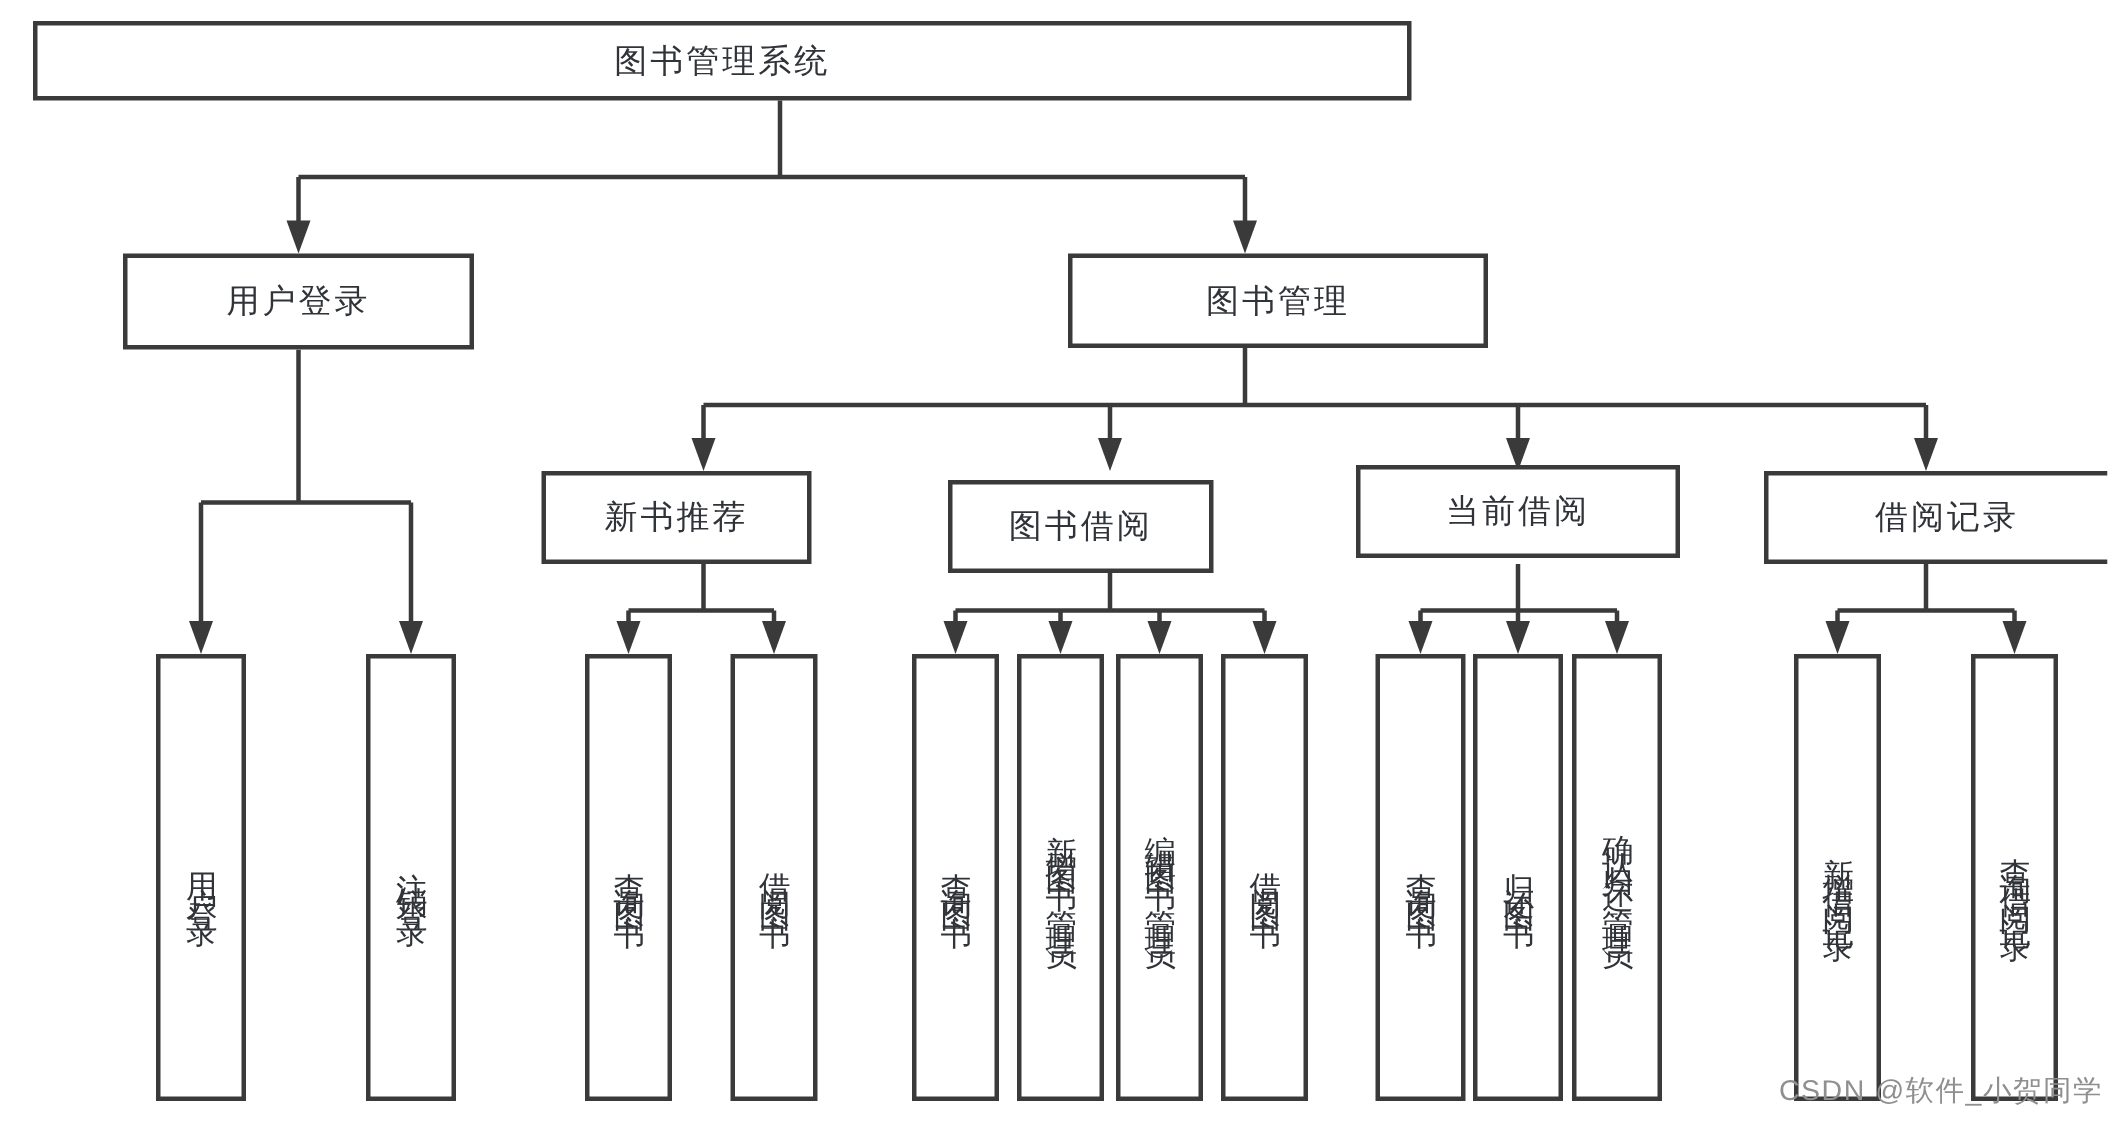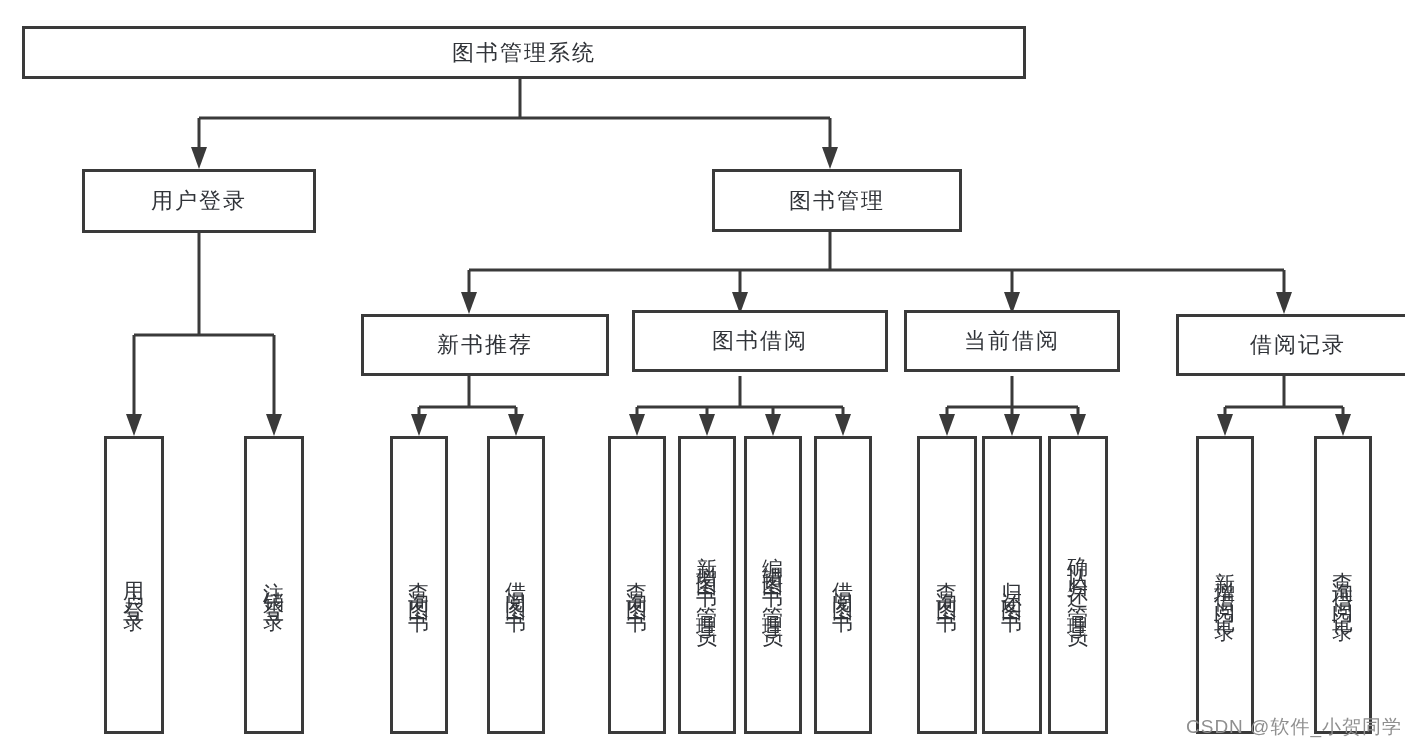--- a/index.html
+++ b/index.html
@@ -82,35 +82,35 @@
       <path class="arrowhead" d="M1070 414 H1086 L1078 436 Z"></path>
     </g>
 
     <g>
       <path class="edge" d="M1284 376 V407 M1225 407 H1343 M1225 407 V416 M1343 407 V416"></path>
       <path class="arrowhead" d="M1217 414 H1233 L1225 436 Z"></path>
       <path class="arrowhead" d="M1335 414 H1351 L1343 436 Z"></path>
     </g>
   </svg>
 
-  <div class="node hbox" style="left:22px;top:26px;width:1004px;height:53px">
+  <div class="node hbox" style="left:22px;top:14px;width:919px;height:53px">
     <span>图书管理系统</span>
   </div>
 
   <div class="node hbox" style="left:82px;top:169px;width:234px;height:64px">
     <span>用户登录</span>
   </div>
-  <div class="node hbox" style="left:712px;top:169px;width:250px;height:63px">
+  <div class="node hbox" style="left:712px;top:169px;width:280px;height:63px">
     <span>图书管理</span>
   </div>
 
-  <div class="node hbox" style="left:361px;top:314px;width:248px;height:62px">
+  <div class="node hbox" style="left:361px;top:314px;width:180px;height:62px">
     <span>新书推荐</span>
   </div>
-  <div class="node hbox" style="left:632px;top:310px;width:256px;height:62px">
+  <div class="node hbox" style="left:632px;top:320px;width:177px;height:62px">
     <span>图书借阅</span>
   </div>
   <div class="node hbox" style="left:904px;top:310px;width:216px;height:62px">
     <span>当前借阅</span>
   </div>
   <div class="node hbox" style="left:1176px;top:314px;width:244px;height:62px">
     <span>借阅记录</span>
   </div>
 
   <div class="node vbox" style="left:104px;top:436px;width:60px;height:298px">

